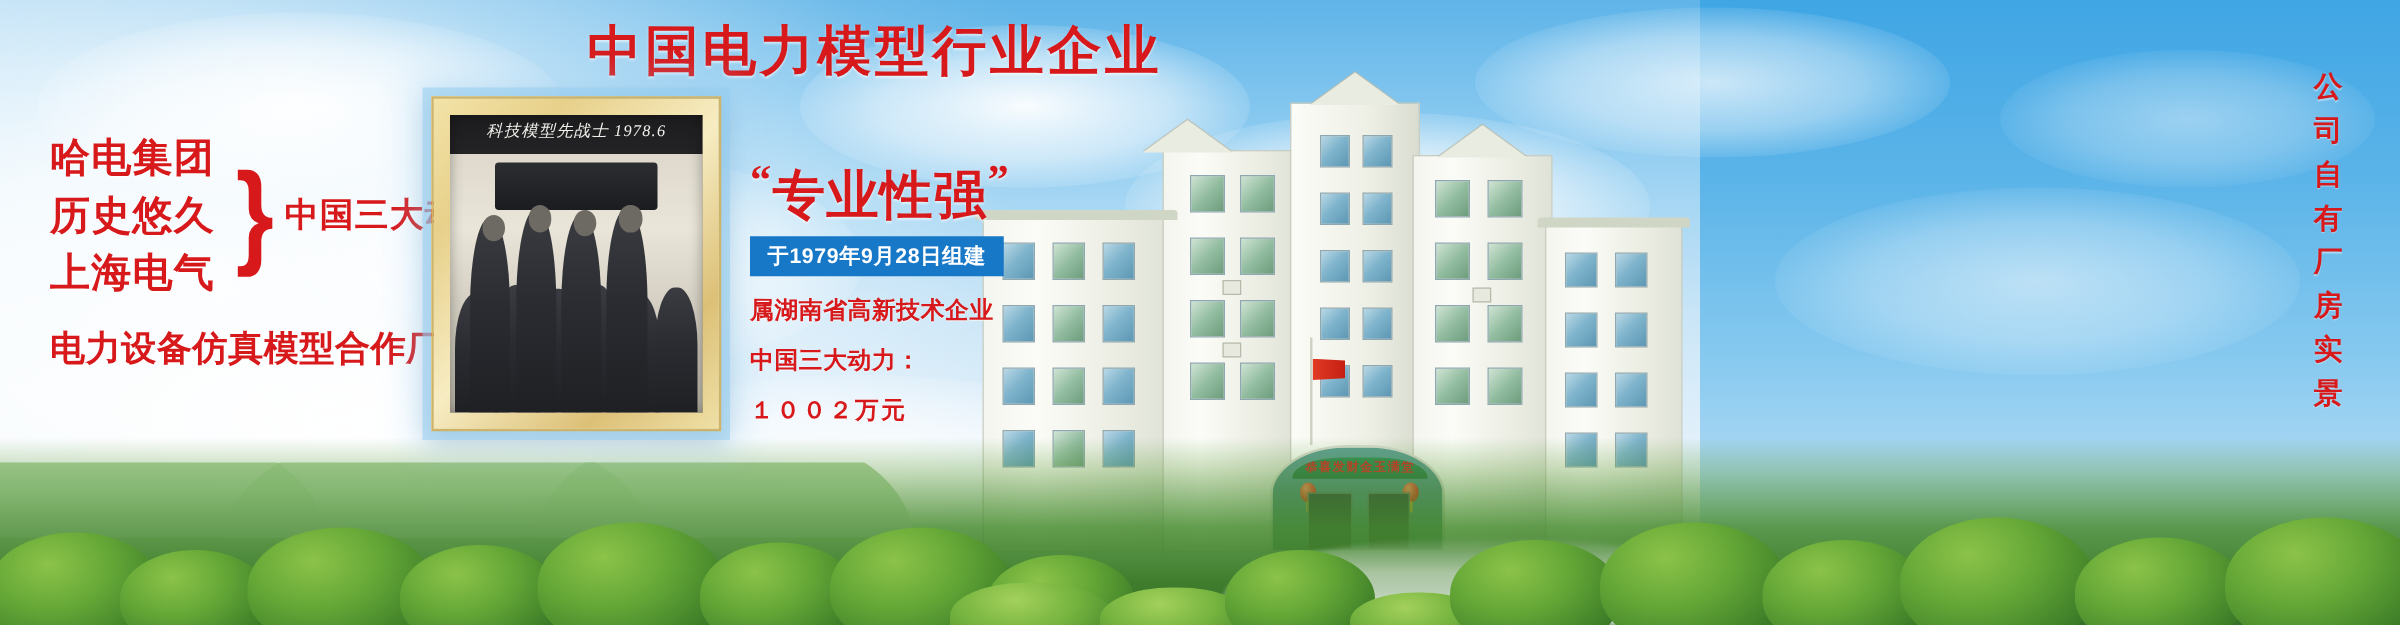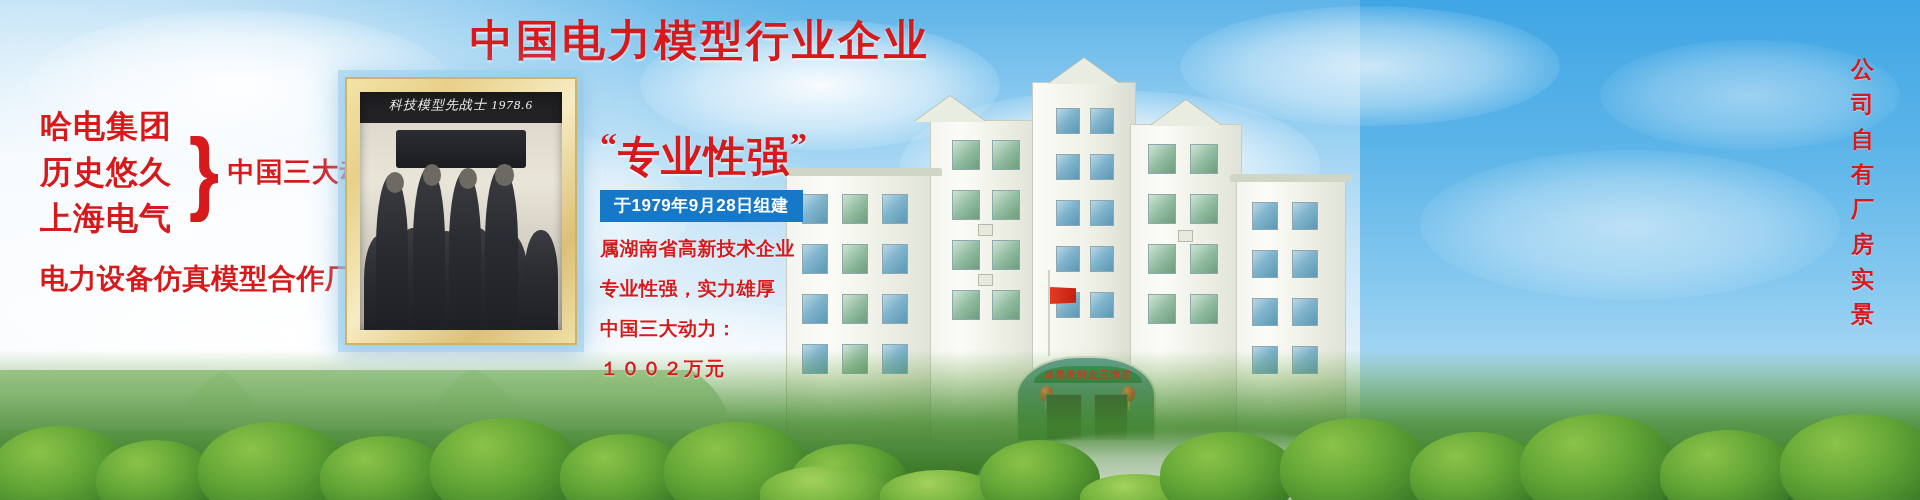--- a/index.html
+++ b/index.html
@@ -564,21 +564,20 @@
       </div>
     </div>
   </div>
 
   <div class="center-copy">
     <div class="history-quote">
       <span class="qm">“</span><span>专业性强</span><span class="qm">”</span>
     </div>
     <div class="founded-badge">于1979年9月28日组建</div>
     <div class="copy-line">属湖南省高新技术企业</div>
-    <div class="copy-line">专业性强，实力雄厚</div>
     <div class="copy-line">中国三大动力：</div>
     <div class="copy-line amount">１００２万元</div>
   </div>
 
   <div class="right-vertical">
     <div class="rv-char">公</div>
     <div class="rv-char">司</div>
     <div class="rv-char">自</div>
     <div class="rv-char">有</div>
     <div class="rv-char">厂</div>

